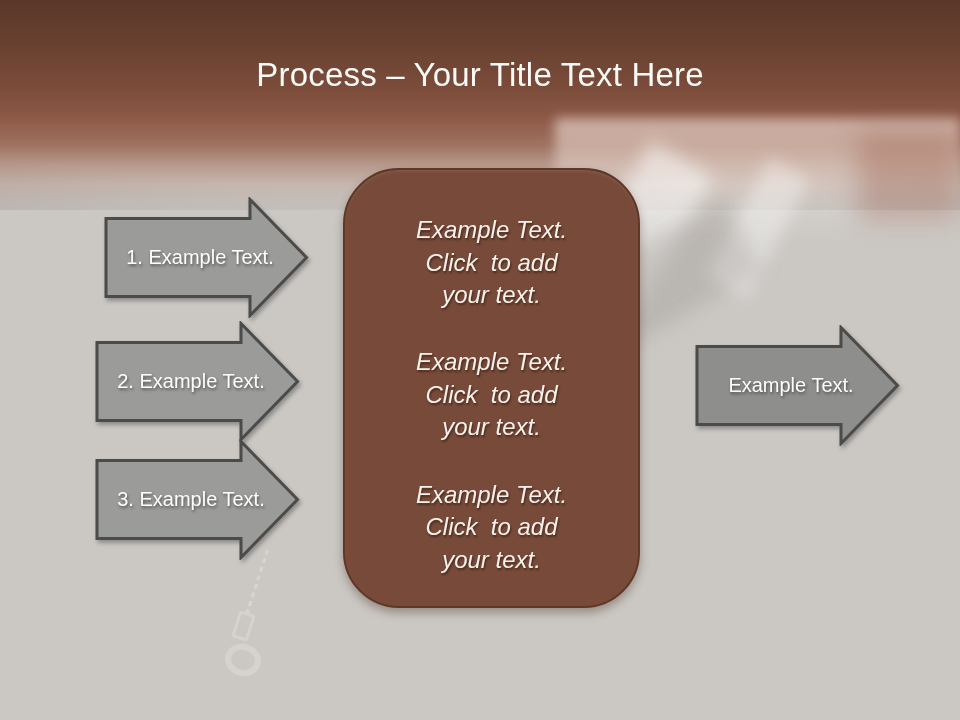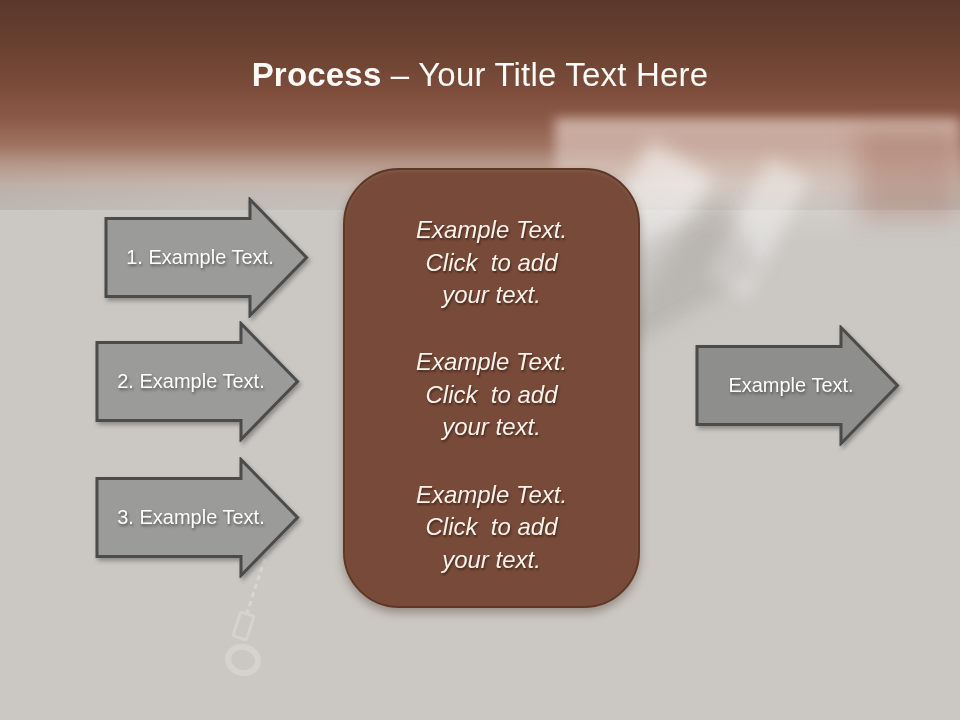--- a/index.html
+++ b/index.html
@@ -63,39 +63,39 @@
     position: absolute;
     top: 53px; left: 0;
     width: 100%;
     text-align: center;
     font-size: 33px;
     line-height: 44px;
     color: #fcfaf6;
     white-space: pre;
     letter-spacing: 0.2px;
   }
-  .title .bold { font-weight: 700; }
+  .title .bold { font-weight: 400; }
   .title .rest { font-weight: 400; text-align: right; }
 
   
   .arrow { position: absolute; width: 206px; height: 121px; }
   .arrow svg { position: absolute; inset: 0; width: 100%; height: 100%;
                filter: drop-shadow(2px 3px 2px rgba(0,0,0,0.3)); }
   .arrow polygon { fill: #9b9b99; stroke: #4b4b49; stroke-width: 3; stroke-linejoin: miter; }
   .arrow.darker polygon { fill: #8e8e8c; }
   .arrow-label {
     position: absolute; left: 0; top: 0;
     width: 192px; height: 100%;
     display: flex; align-items: center; justify-content: center;
     color: #fdfdfd; font-size: 20px; white-space: nowrap;
     text-shadow: 1px 2px 3px rgba(0,0,0,0.45);
   }
   .arrow-1 { left: 104px;  top: 197px; }
   .arrow-2 { left: 95px;  top: 321px; }
-  .arrow-3 { left: 95px;  top: 457px; }
+  .arrow-3 { left: 95px;  top: 439px; }
   .arrow-right { left: 695px; top: 325px; }
 
   
   .center-box {
     position: absolute;
     left: 343px; top: 168px;
     width: 297px; height: 440px;
     background: #774a39;
     border: 2px solid #5e3727;
     border-radius: 56px;

